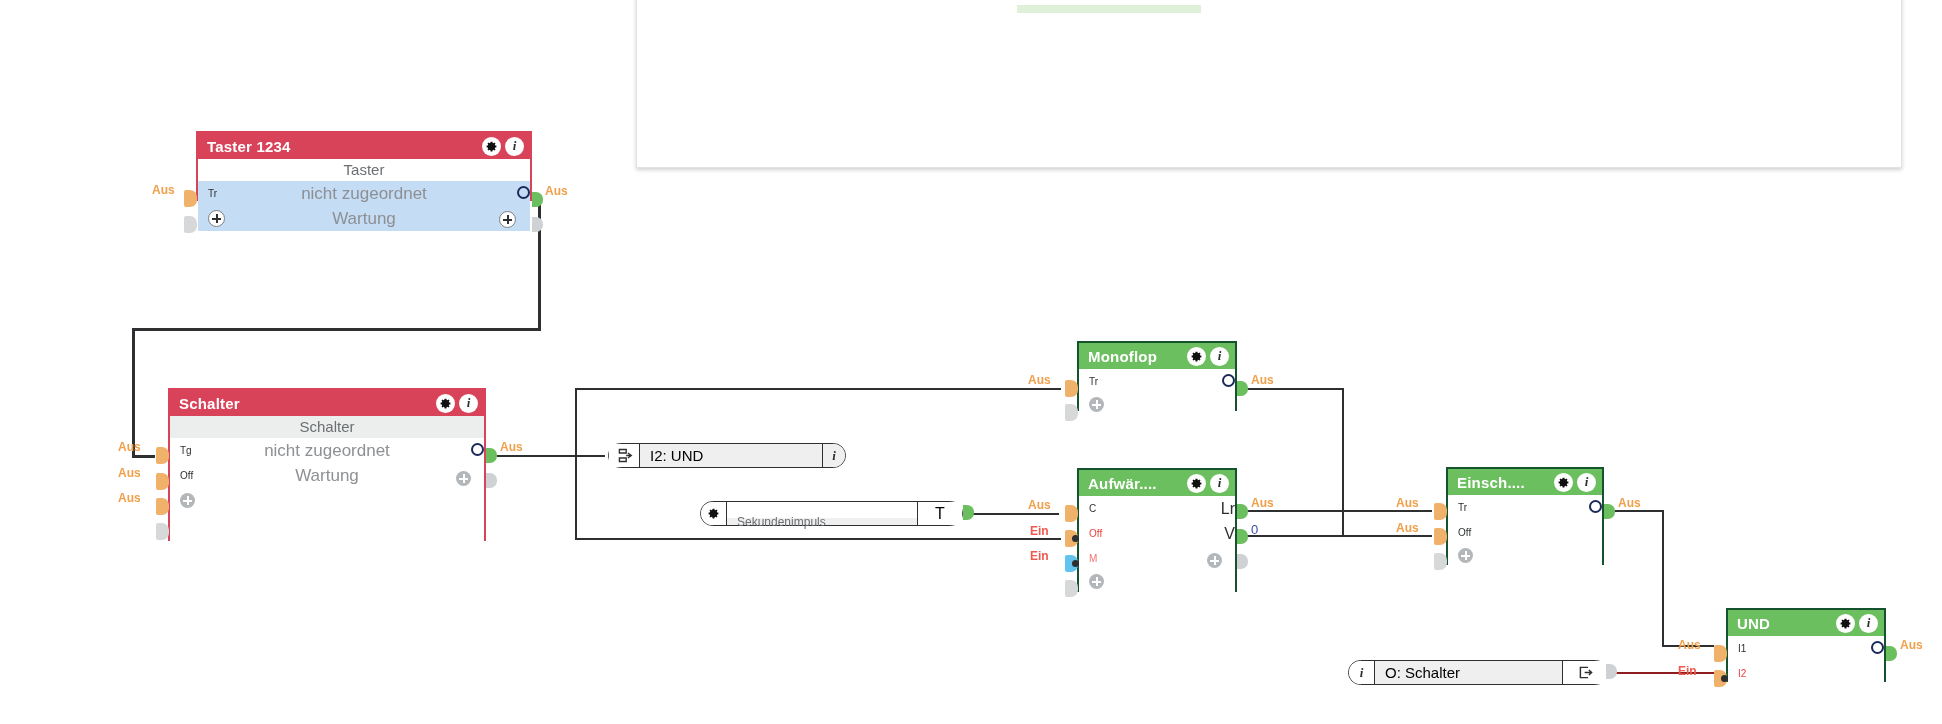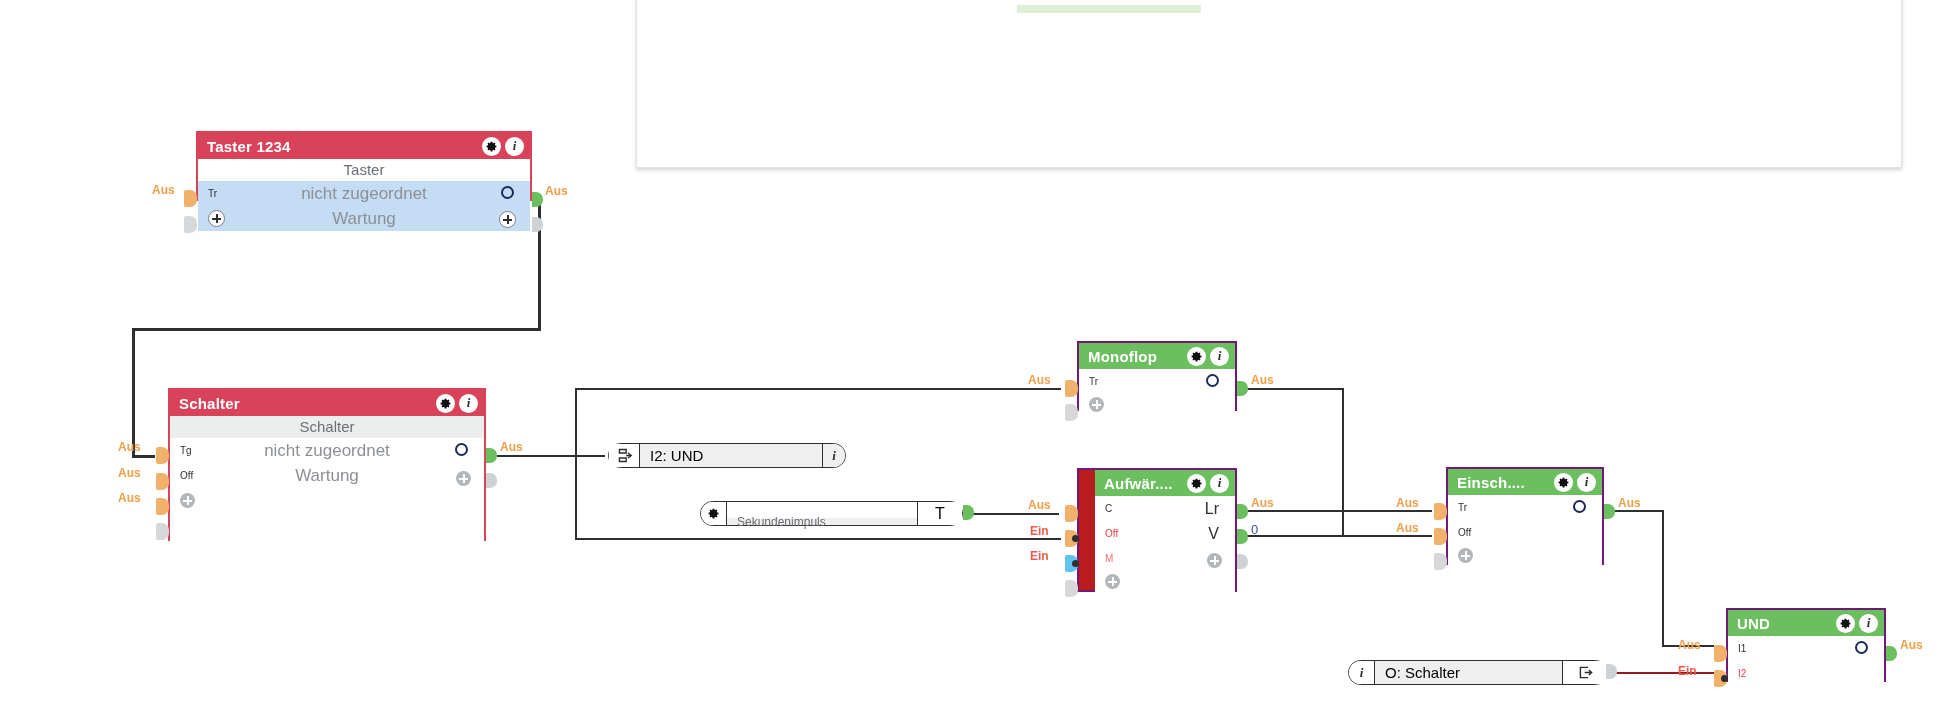--- a/index.html
+++ b/index.html
@@ -7,31 +7,31 @@
   #canvas{position:relative;width:1942px;height:724px;background:#fff;}
 
   
   .fb{position:absolute;box-sizing:border-box;}
   .fb .hdr{display:flex;align-items:center;height:26px;padding:0 6px 0 9px;box-sizing:border-box;}
   .fb .hdr .ttl{flex:1;color:#ffffff;font-size:15px;font-weight:bold;letter-spacing:.2px;white-space:nowrap;overflow:hidden;}
   .fb .hdr .ic{width:19px;height:19px;border-radius:50%;background:#fff;display:inline-flex;align-items:center;justify-content:center;margin-left:4px;flex:0 0 auto;}
   .fb .body{background:#ffffff;box-sizing:border-box;position:relative;}
   .fb.red{border:2px solid #d9435a;background:#d9435a;}
   .fb.red .hdr{background:#d9435a;}
-  .fb.green{border:2px solid #701a75;background:#b91c1c;}
+  .fb.green{border:2px solid #14532d;background:#5eead4;}
   .fb.green .hdr{background:#6cbf5f;}
 
   .subttl{text-align:center;font-size:15px;color:#6b6f73;line-height:22px;height:22px;}
   .subttl.grey{background:#eceded;}
   .subttl.white{background:#ffffff;}
 
   .rowarea{position:relative;}
   .prow{position:relative;height:25px;}
   .pin-lbl{position:absolute;left:10px;top:0;line-height:25px;font-size:10px;}
-  .pout-lbl{position:absolute;right:16px;top:0;line-height:25px;font-size:16px;}
+  .pout-lbl{position:absolute;right:0;top:0;line-height:25px;font-size:16px;}
   .mid-lbl{position:absolute;left:0;right:0;top:0;line-height:25px;text-align:center;font-size:17px;color:#8d9094;}
 
   .c-dark{color:#2d2f31;}
   .c-red{color:#e8413f;}
   .c-pink{color:#f0736e;}
 
   
   .plus{display:inline-block;width:15px;height:15px;border-radius:50%;background:#b4b7ba;position:relative;}
   .plus:before,.plus:after{content:"";position:absolute;background:#fff;}
   .plus:before{left:3px;top:6.5px;width:9px;height:2px;}
@@ -221,21 +221,21 @@
         </div>
       </div>
     </div>
   </div>
   <div class="nub in" style="left:1065px;top:380px;"></div>
   <div class="ptag aus" style="left:1028px;top:373px;">Aus</div>
   <div class="nub in grey" style="left:1065px;top:404px;"></div>
   <div class="nub out" style="left:1237px;top:381px;"></div>
   <div class="ptag aus" style="left:1251px;top:373px;">Aus</div>
 
-  <div class="fb green" style="left:1077px;top:468px;width:160px;height:124px;padding-left:16px;">
+  <div class="fb green" style="left:1077px;top:468px;width:160px;height:124px;">
     <div class="hdr">
       <span class="ttl">Aufwär....</span>
       <span class="ic">
         <svg width="13" height="13" viewBox="0 0 16 16">
             <path fill="#111" d="M8 5.2A2.8 2.8 0 1 0 8 10.8 2.8 2.8 0 0 0 8 5.2zm0 4.1A1.3 1.3 0 1 1 8 6.7a1.3 1.3 0 0 1 0 2.6z"></path>
             <path fill="#111" d="M14 6.9l-1.5-.25a4.9 4.9 0 0 0-.45-1.08l.9-1.22-1.3-1.3-1.22.9a4.9 4.9 0 0 0-1.08-.45L9.1 2H6.9l-.25 1.5c-.38.1-.74.25-1.08.45l-1.22-.9-1.3 1.3.9 1.22c-.2.34-.35.7-.45 1.08L2 6.9v2.2l1.5.25c.1.38.25.74.45 1.08l-.9 1.22 1.3 1.3 1.22-.9c.34.2.7.35 1.08.45L6.9 14h2.2l.25-1.5c.38-.1.74-.25 1.08-.45l1.22.9 1.3-1.3-.9-1.22c.2-.34.35-.7.45-1.08L14 9.1z"></path>
           </svg>
       </span>
       <span class="ic">
           <span class="i-glyph">i</span>

